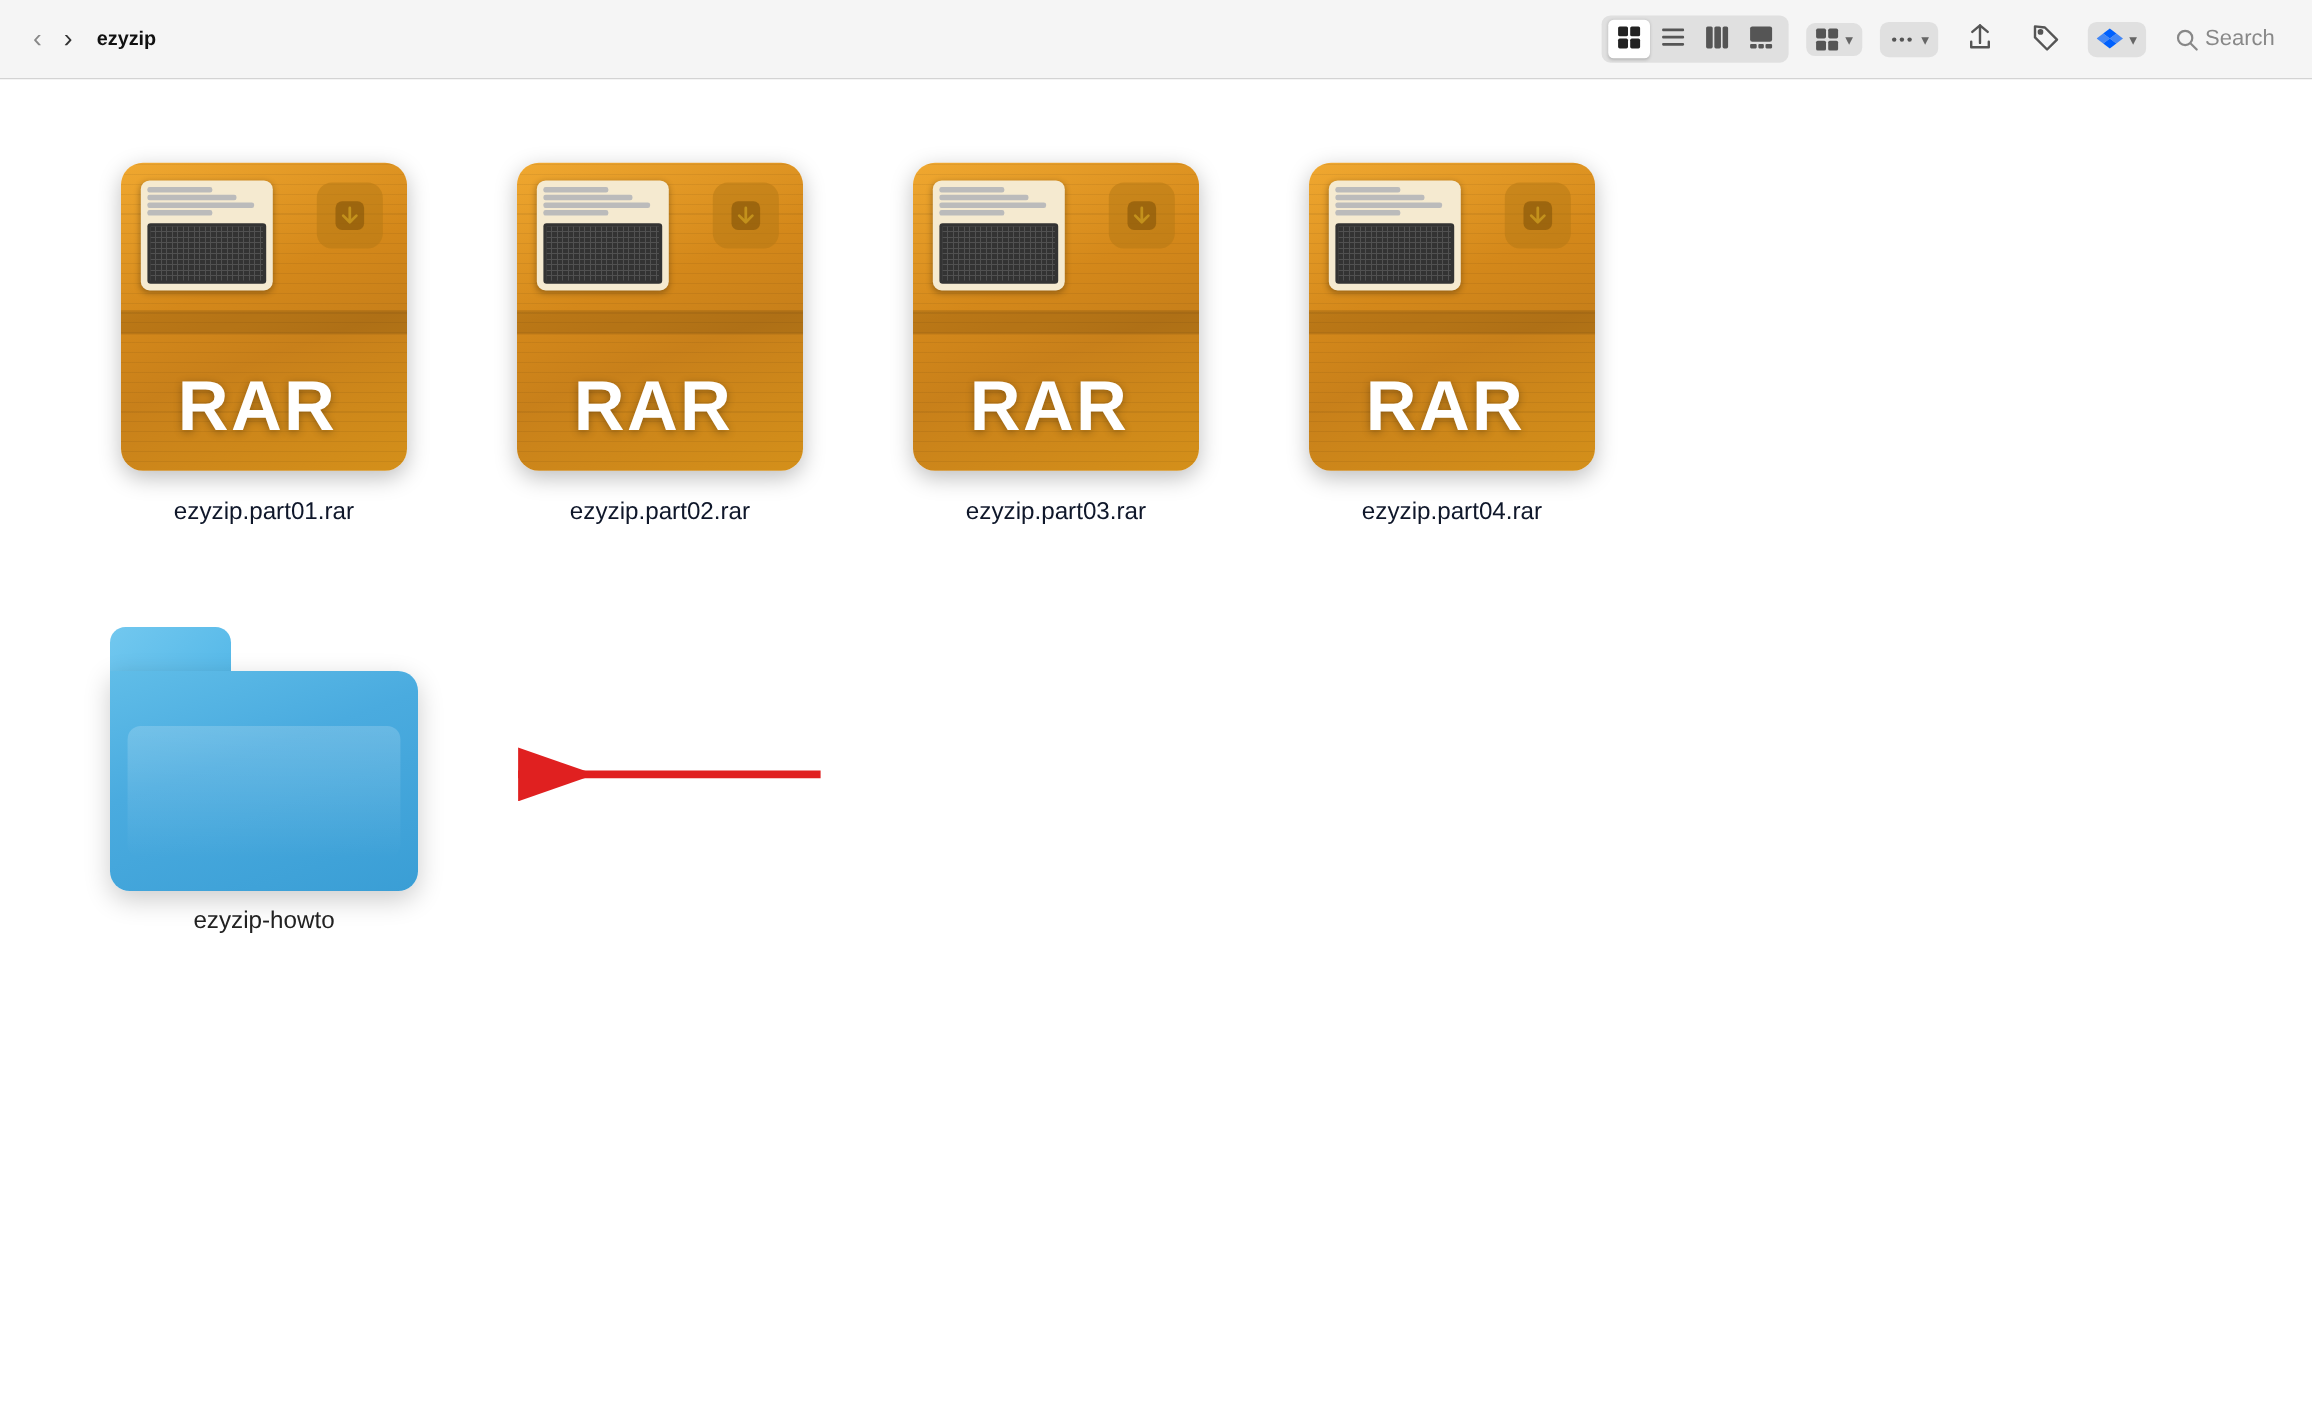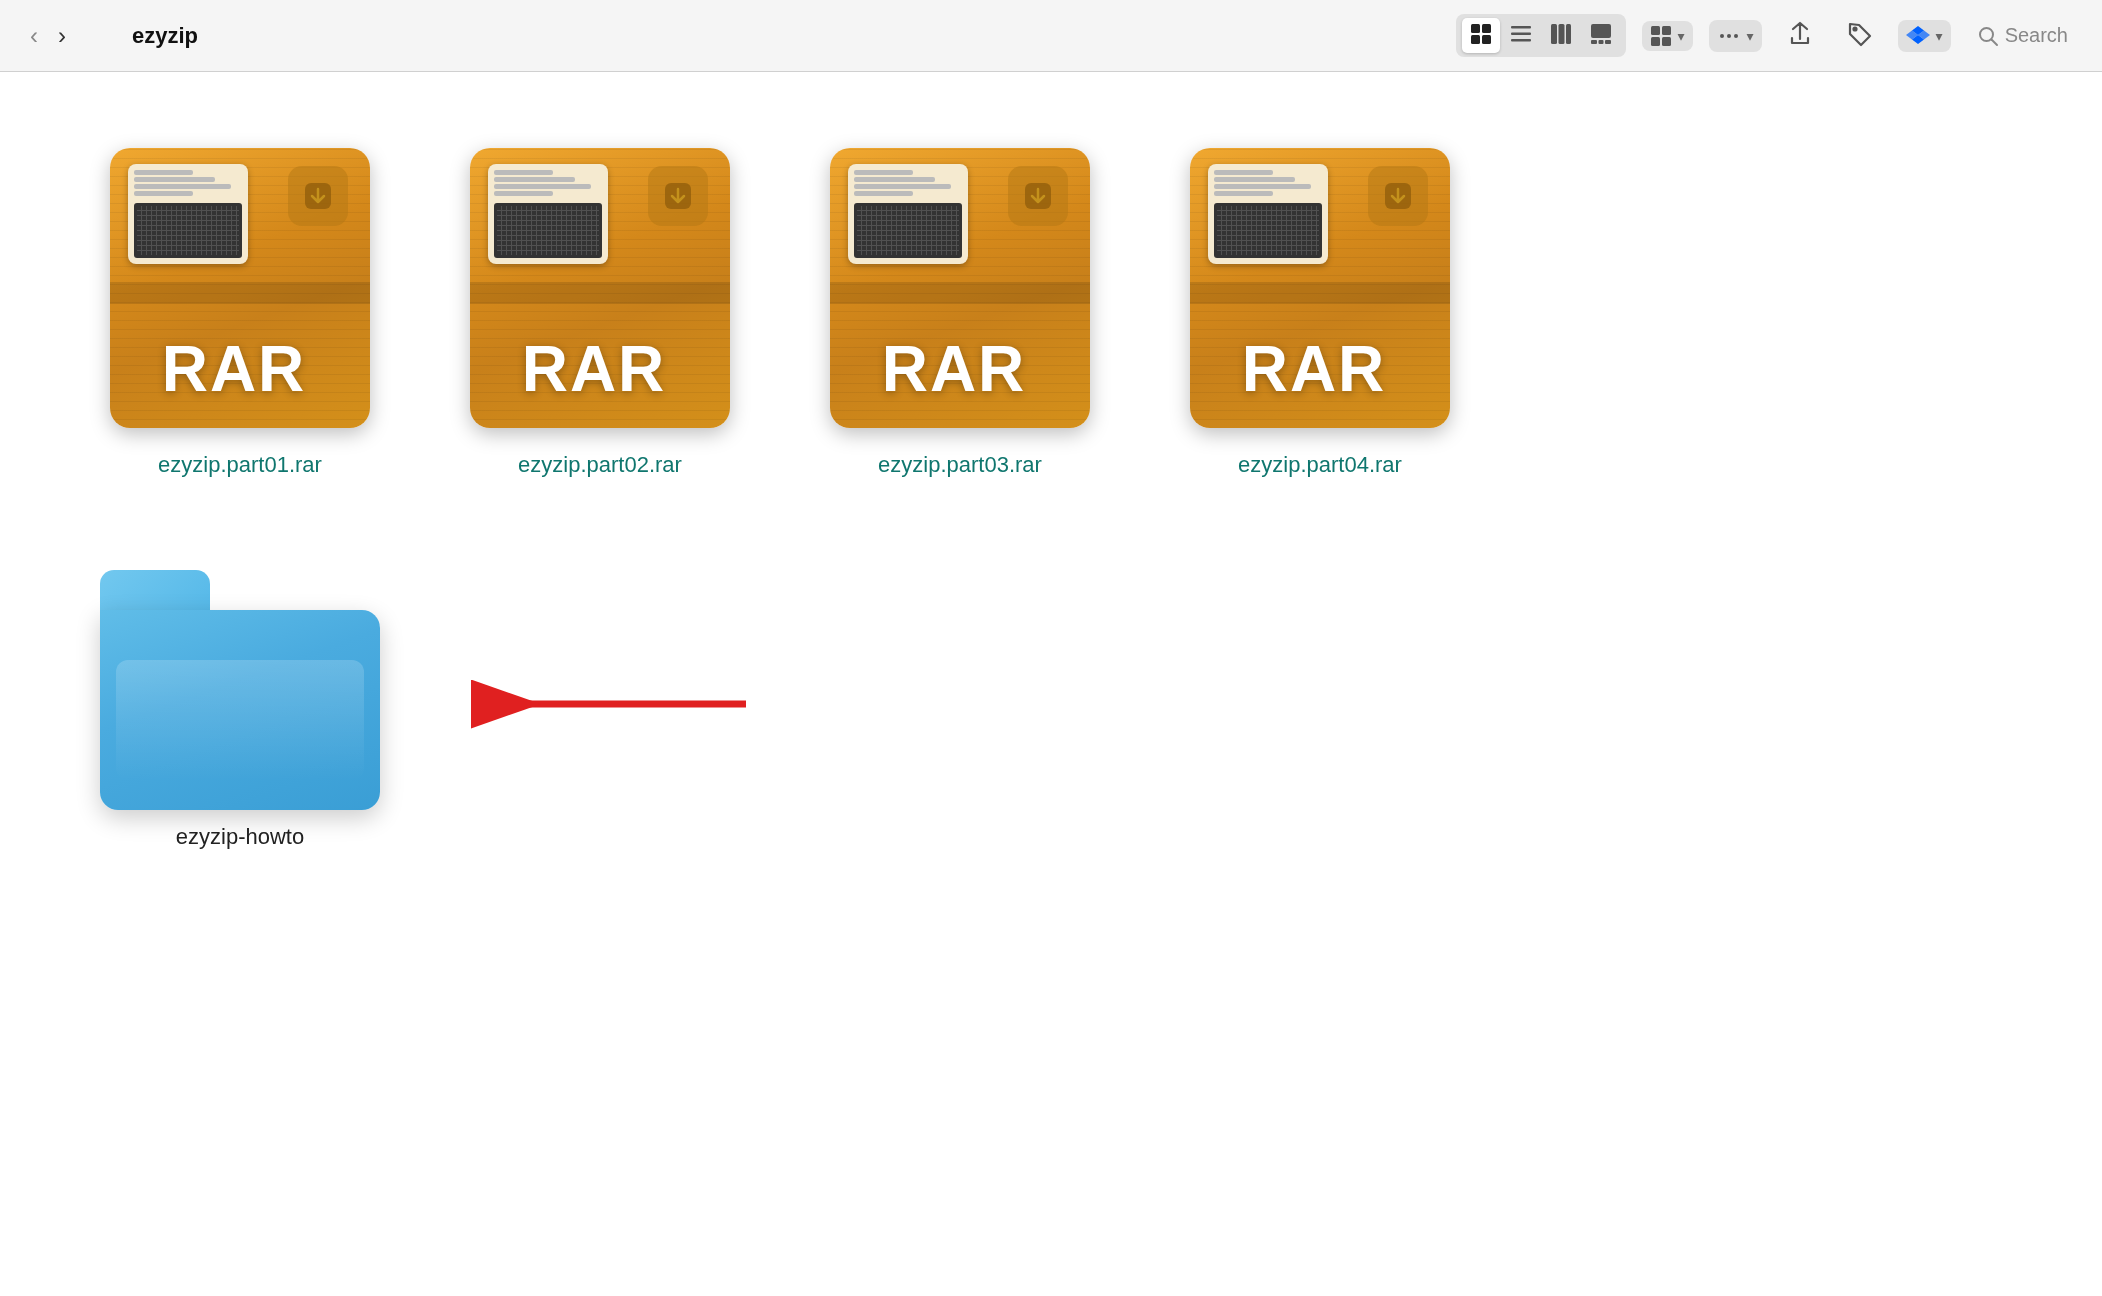--- a/index.html
+++ b/index.html
@@ -36,25 +36,24 @@
       cursor: pointer;
       color: #888;
       font-size: 24px;
       line-height: 1;
       padding: 4px 6px;
       border-radius: 4px;
     }
     .nav-btn.active { color: #333; }
 
     .window-title {
-      font-size: 22px;
+      font-size: 18px;
       font-weight: 600;
       color: #111;
       margin-right: 16px;
-      margin-left: 44px;
     }
 
     .toolbar-spacer { flex: 1; }
 
     .view-controls {
       display: flex;
       align-items: center;
       gap: 2px;
       background: #e0e0e0;
       border-radius: 8px;
@@ -133,21 +132,21 @@
       flex-direction: column;
       align-items: center;
       width: 360px;
       cursor: pointer;
       padding: 16px;
       border-radius: 12px;
     }
 
     .file-label {
       font-size: 22px;
-      color: #0f766e;
+      color: #0f172a;
       margin-top: 14px;
       text-align: center;
     }
 
     
     .rar-icon {
       width: 260px;
       height: 290px;
       position: relative;
     }

